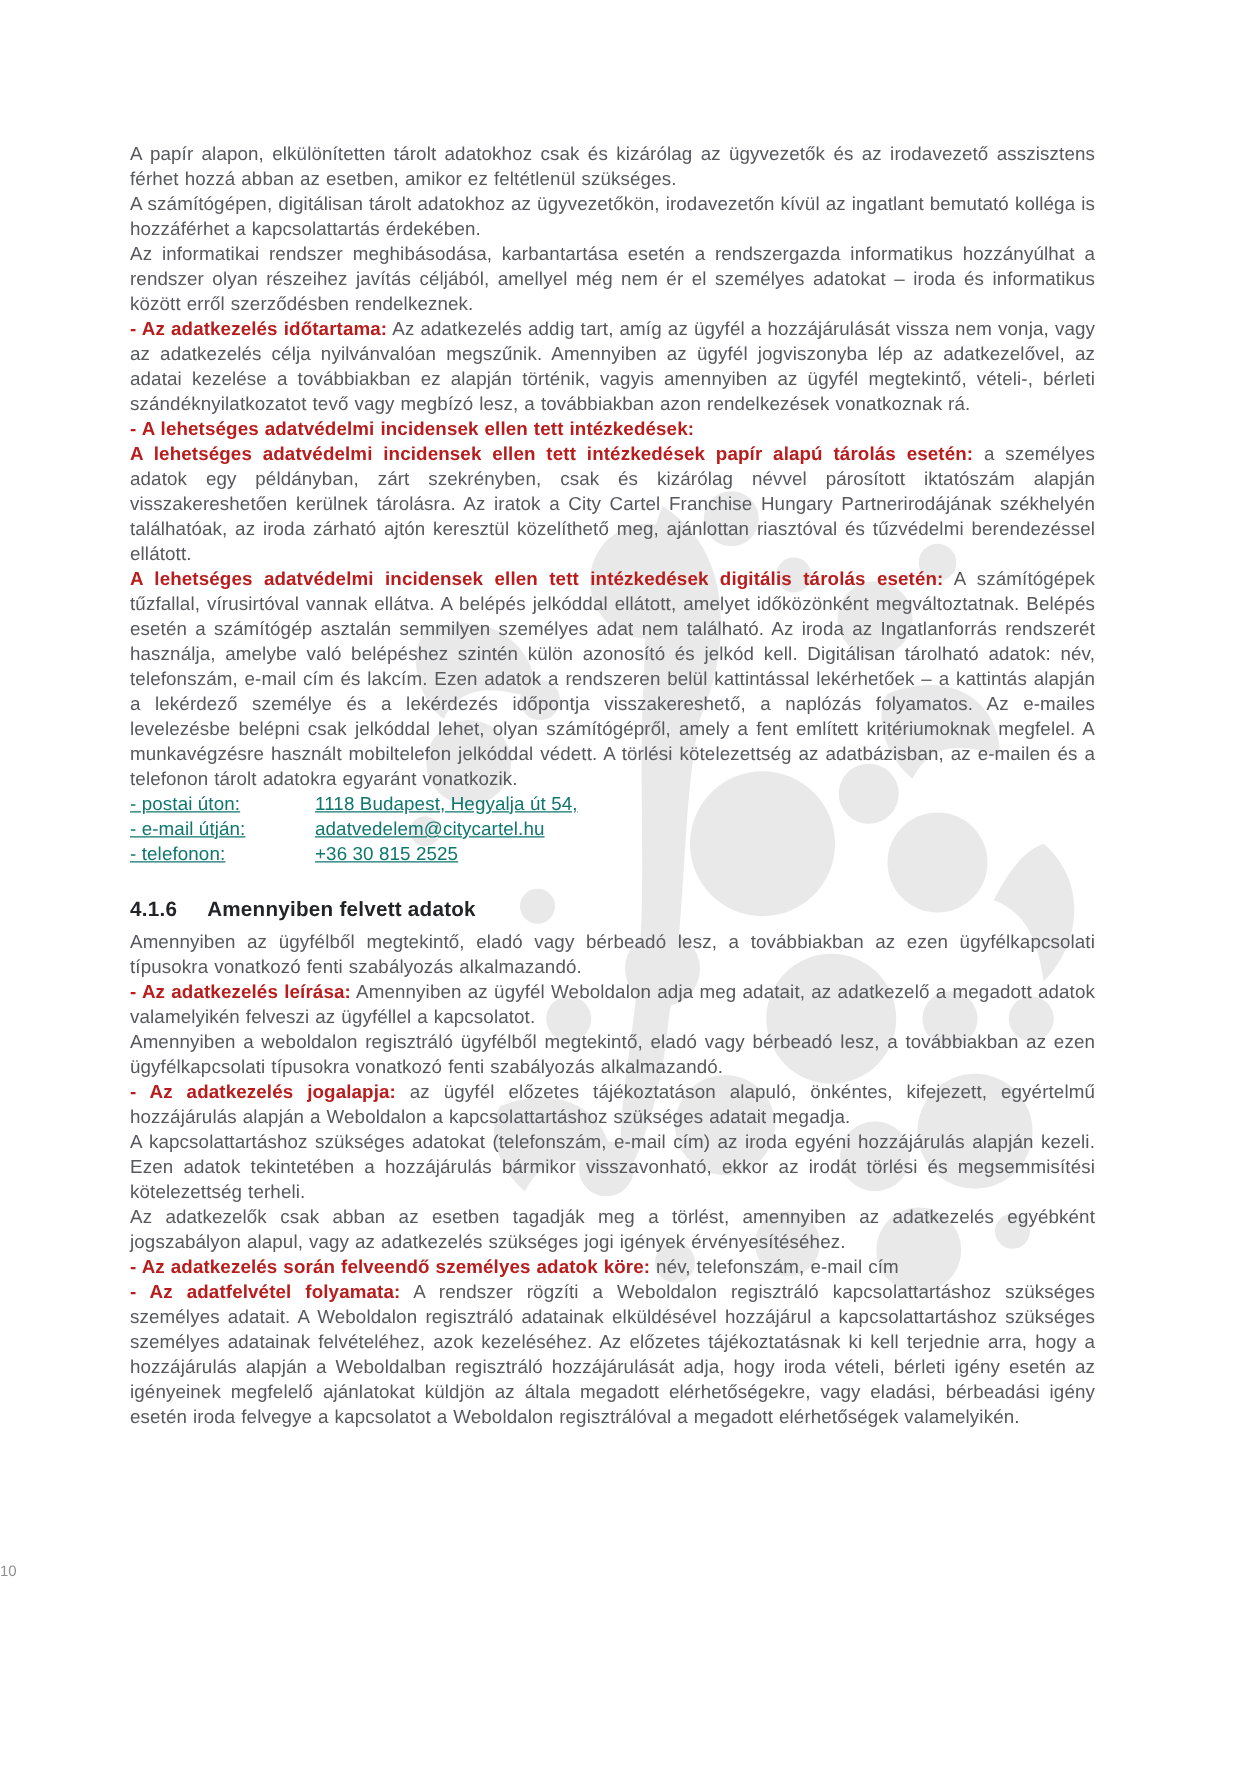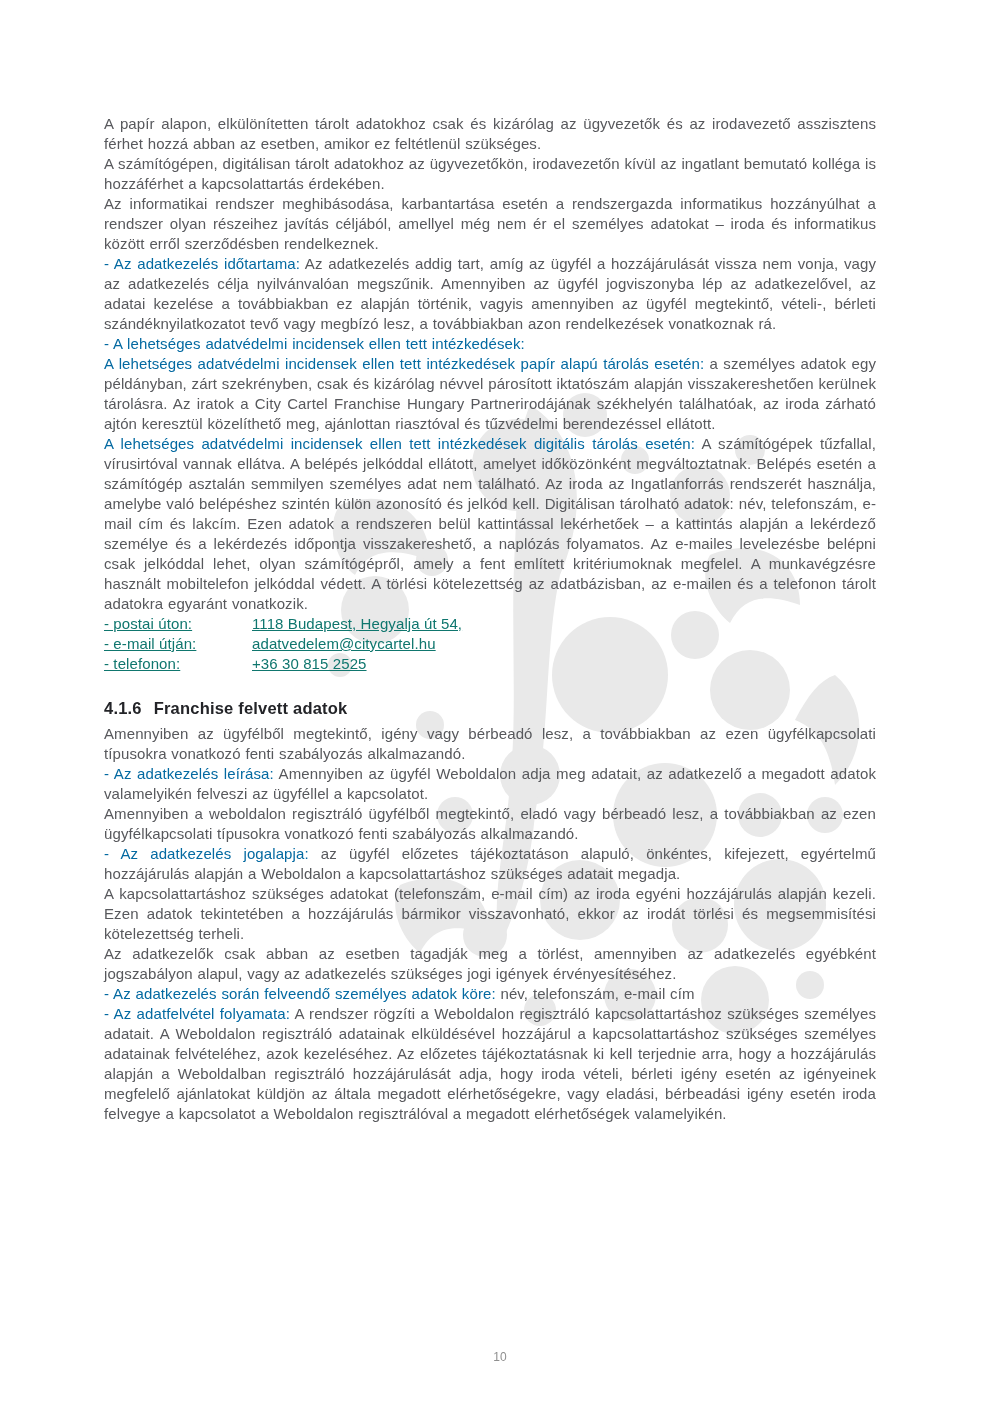--- a/index.html
+++ b/index.html
@@ -32,22 +32,22 @@
   .para {
     margin: 0;
     font-size: 15px;
     line-height: 20px;
     text-align: justify;
     color: #57585c;
     letter-spacing: 0.1px;
     word-spacing: 0.5px;
   }
   .para .bold {
-    font-weight: normal;
-    color: #0369a1;
+    font-weight: bold;
+    color: #b91c1c;
   }
   .contact-row {
     display: flex;
     font-size: 15px;
     line-height: 20px;
     color: #0f766e;
     letter-spacing: 0.1px;
     text-decoration: underline;
   }
   .contact-label {
@@ -56,28 +56,28 @@
   }
   .section-heading {
     margin: 25px 0 6px 0;
     font-size: 16.5px;
     font-weight: bold;
     color: #232428;
     letter-spacing: 0.2px;
   }
   .heading-number {
     display: inline-block;
-    margin-right: 12px;
+    margin-right: 24px;
   }
   .page-number {
     position: absolute;
-    top: 1350px;
+    top: 1250px;
     left: 0;
     width: 100%;
-    text-align: center;
+    text-align: left;
     font-size: 12px;
     color: #8f8f8f;
     z-index: 2;
   }
 </style>
 </head>
 <body>
 
 <div class="page">
 
@@ -129,22 +129,22 @@
         <span class="contact-value">1118 Budapest, Hegyalja út 54,</span>
       </div>
       <div class="contact-row">
         <span class="contact-label">- e-mail útján:</span>
         <span class="contact-value">adatvedelem@citycartel.hu</span>
       </div>
       <div class="contact-row">
         <span class="contact-label">- telefonon:</span>
         <span class="contact-value">+36 30 815 2525</span>
       </div>
-      <h2 class="section-heading"><span class="heading-number">4.1.6</span><span>Franchise felvett adatok</span></h2>
-      <p class="para"><span>Amennyiben az ügyfélből megtekintő, igény vagy bérbeadó lesz, a továbbiakban az ezen ügyfélkapcsolati típusokra vonatkozó fenti szabályozás alkalmazandó.</span></p>
+      <h2 class="section-heading"><span class="heading-number">4.1.6</span><span>Amennyiben felvett adatok</span></h2>
+      <p class="para"><span>Amennyiben az ügyfélből megtekintő, eladó vagy bérbeadó lesz, a továbbiakban az ezen ügyfélkapcsolati típusokra vonatkozó fenti szabályozás alkalmazandó.</span></p>
       <p class="para"><span class="bold">- Az adatkezelés leírása:</span><span> Amennyiben az ügyfél Weboldalon adja meg adatait, az adatkezelő a megadott adatok valamelyikén felveszi az ügyféllel a kapcsolatot.</span></p>
       <p class="para"><span>Amennyiben a weboldalon regisztráló ügyfélből megtekintő, eladó vagy bérbeadó lesz, a továbbiakban az ezen ügyfélkapcsolati típusokra vonatkozó fenti szabályozás alkalmazandó.</span></p>
       <p class="para"><span class="bold">- Az adatkezelés jogalapja:</span><span> az ügyfél előzetes tájékoztatáson alapuló, önkéntes, kifejezett, egyértelmű hozzájárulás alapján a Weboldalon a kapcsolattartáshoz szükséges adatait megadja.</span></p>
       <p class="para"><span>A kapcsolattartáshoz szükséges adatokat (telefonszám, e-mail cím) az iroda egyéni hozzájárulás alapján kezeli. Ezen adatok tekintetében a hozzájárulás bármikor visszavonható, ekkor az irodát törlési és megsemmisítési kötelezettség terheli.</span></p>
       <p class="para"><span>Az adatkezelők csak abban az esetben tagadják meg a törlést, amennyiben az adatkezelés egyébként jogszabályon alapul, vagy az adatkezelés szükséges jogi igények érvényesítéséhez.</span></p>
       <p class="para"><span class="bold">- Az adatkezelés során felveendő személyes adatok köre:</span><span> név, telefonszám, e-mail cím</span></p>
       <p class="para"><span class="bold">- Az adatfelvétel folyamata:</span><span> A rendszer rögzíti a Weboldalon regisztráló kapcsolattartáshoz szükséges személyes adatait. A Weboldalon regisztráló adatainak elküldésével hozzájárul a kapcsolattartáshoz szükséges személyes adatainak felvételéhez, azok kezeléséhez. Az előzetes tájékoztatásnak ki kell terjednie arra, hogy a hozzájárulás alapján a Weboldalban regisztráló hozzájárulását adja, hogy iroda vételi, bérleti igény esetén az igényeinek megfelelő ajánlatokat küldjön az általa megadott elérhetőségekre, vagy eladási, bérbeadási igény esetén iroda felvegye a kapcsolatot a Weboldalon regisztrálóval a megadott elérhetőségek valamelyikén.</span></p>
     </div>
 
   <div class="page-number">10</div>

